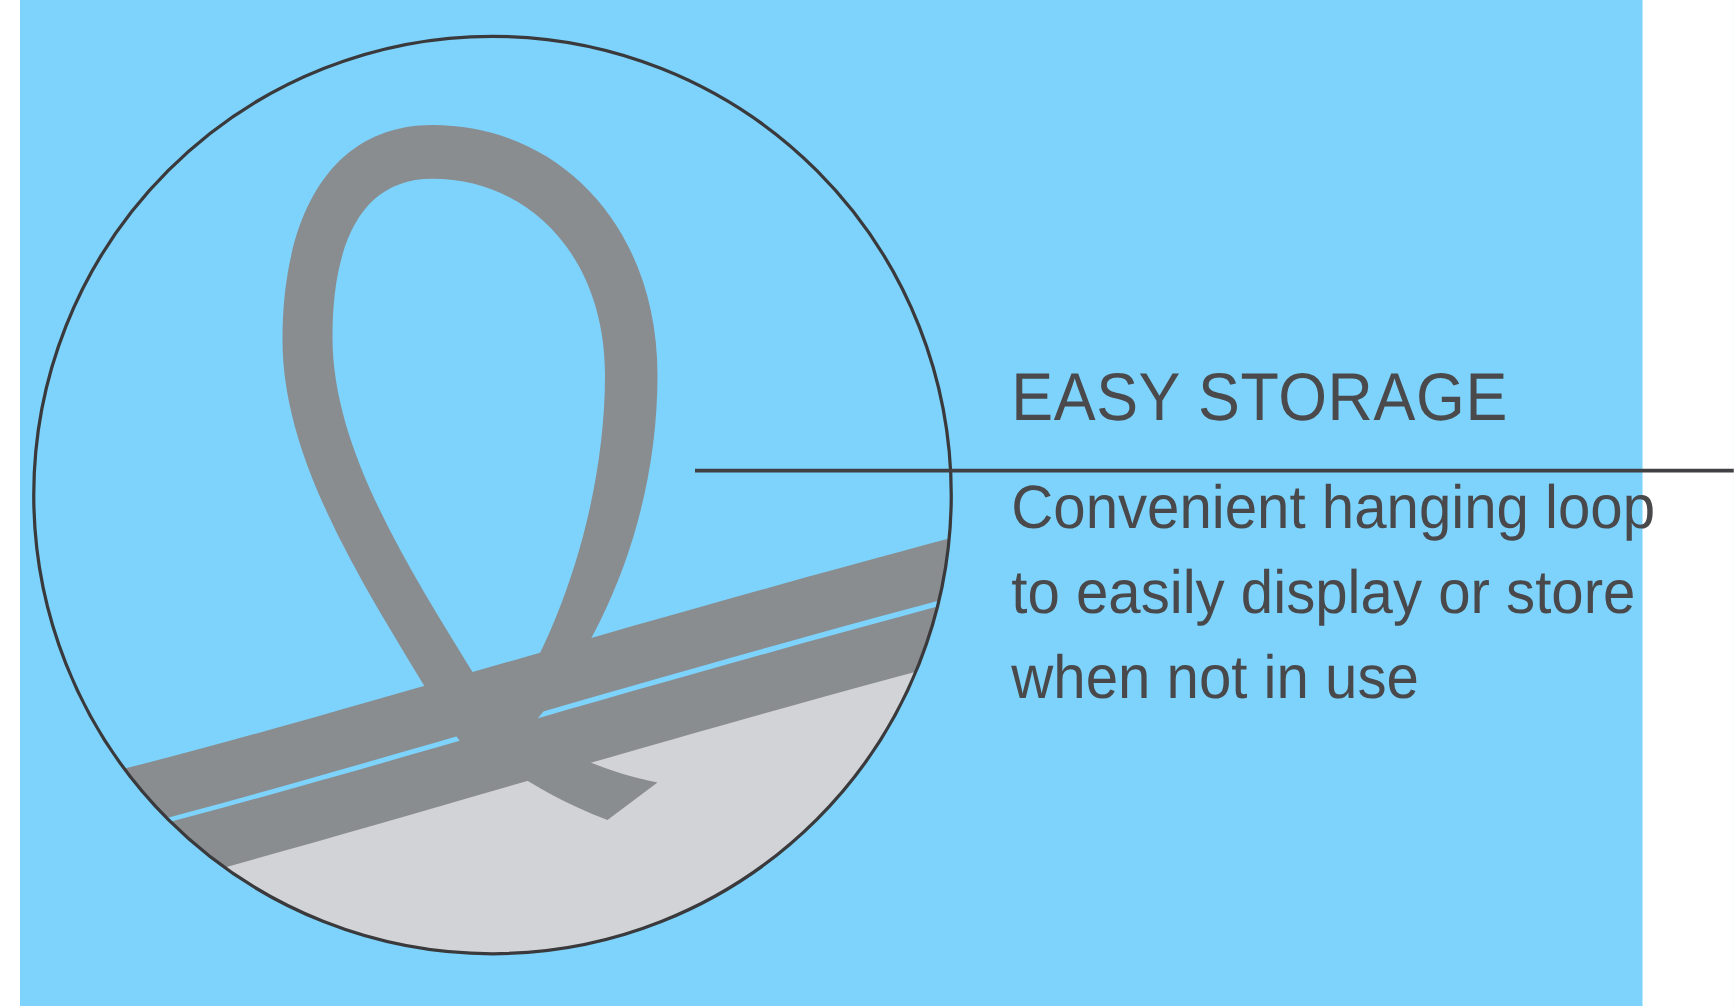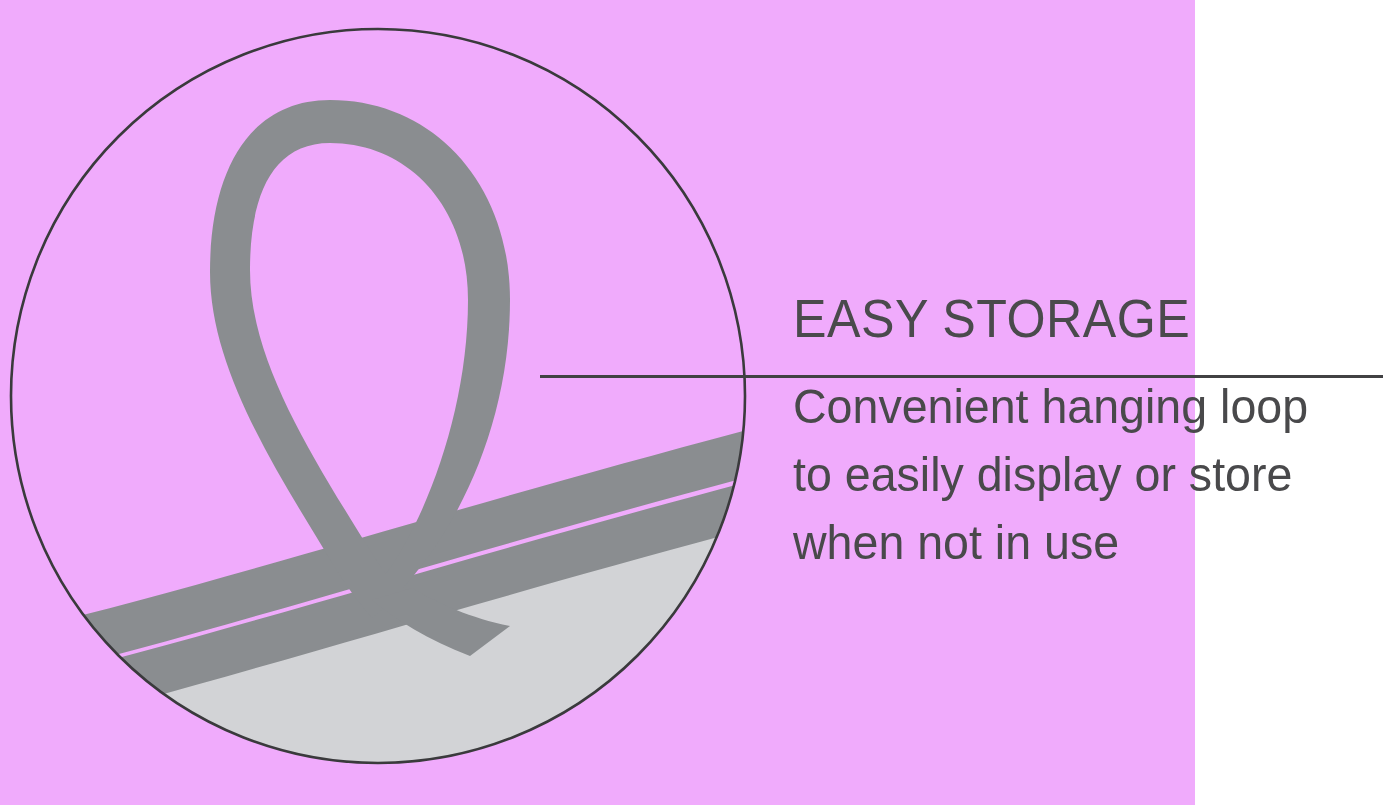--- a/index.html
+++ b/index.html
@@ -8,23 +8,24 @@
     background: #ffffff;
   }
   body {
     width: 1387px;
     height: 805px;
     font-family: "Liberation Sans", sans-serif;
     overflow: hidden;
   }
   #feature-callout {
     position: relative;
-    width: 1195px;
+    width: 1298px;
     height: 805px;
-    background: #f0abfc;
+    background: #7dd3fc;
+    margin-left: 16px;
   }
   #illustration {
     position: absolute;
     left: 0;
     top: 0;
     width: 760px;
     height: 805px;
   }
   #text-block {
     position: absolute;

